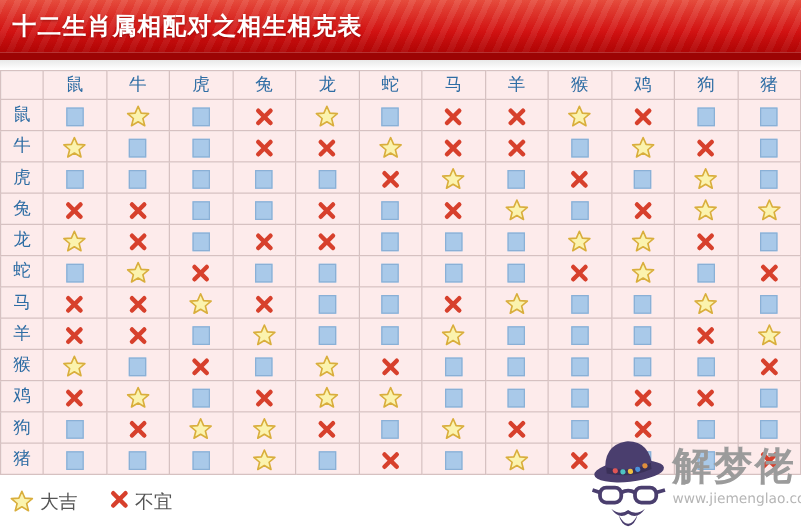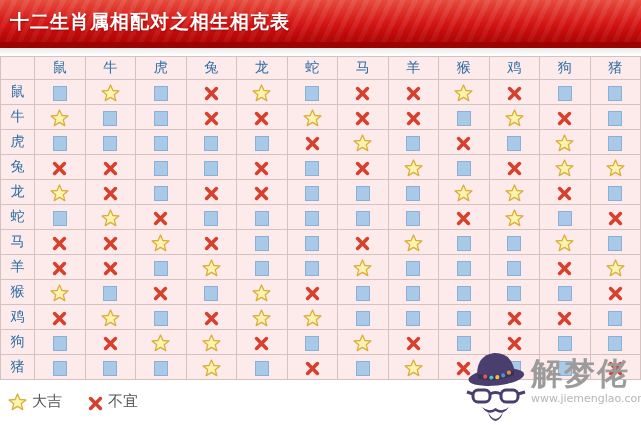--- a/index.html
+++ b/index.html
@@ -49,28 +49,28 @@
   }
   svg.sym { vertical-align:middle; display:inline-block; }
   .star-shape { fill:#fbf3ae; stroke:#d9ae3c; stroke-width:1.3; stroke-linejoin:round; }
   .cross-shape { stroke:#d7402c; stroke-width:3.6; stroke-linecap:round; fill:none; }
 
   
   .legend {
     position:absolute; left:8px; top:392px; display:flex; align-items:center;
     gap:0;
   }
-  .legend-item { display:flex; align-items:flex-end; margin-right:26px; }
+  .legend-item { display:flex; align-items:flex-start; margin-right:26px; }
   .legend-item .icon-wrap { margin-right:5px; display:flex; align-items:center; }
   .legend-label { color:#555555; font-size:15px; }
 
   
   .watermark {
     position:absolute; left:472px; top:348px; width:169px; height:77px;
-    display:flex; align-items:flex-start; z-index:5; pointer-events:none;justify-content:center;
+    display:flex; align-items:flex-start; z-index:5; pointer-events:none;
   }
   .wm-icon { flex:0 0 auto; }
   .wm-text { margin-left:4px; margin-top:8px; }
   .wm-name {
     color:#9b9b9b; font-size:31px; line-height:34px; letter-spacing:2px;
     font-weight:bold; white-space:nowrap;
   }
   .wm-url { color:#b5b5b5; font-size:11px; text-align:right; margin-top:2px; }
 </style>
 </head>

